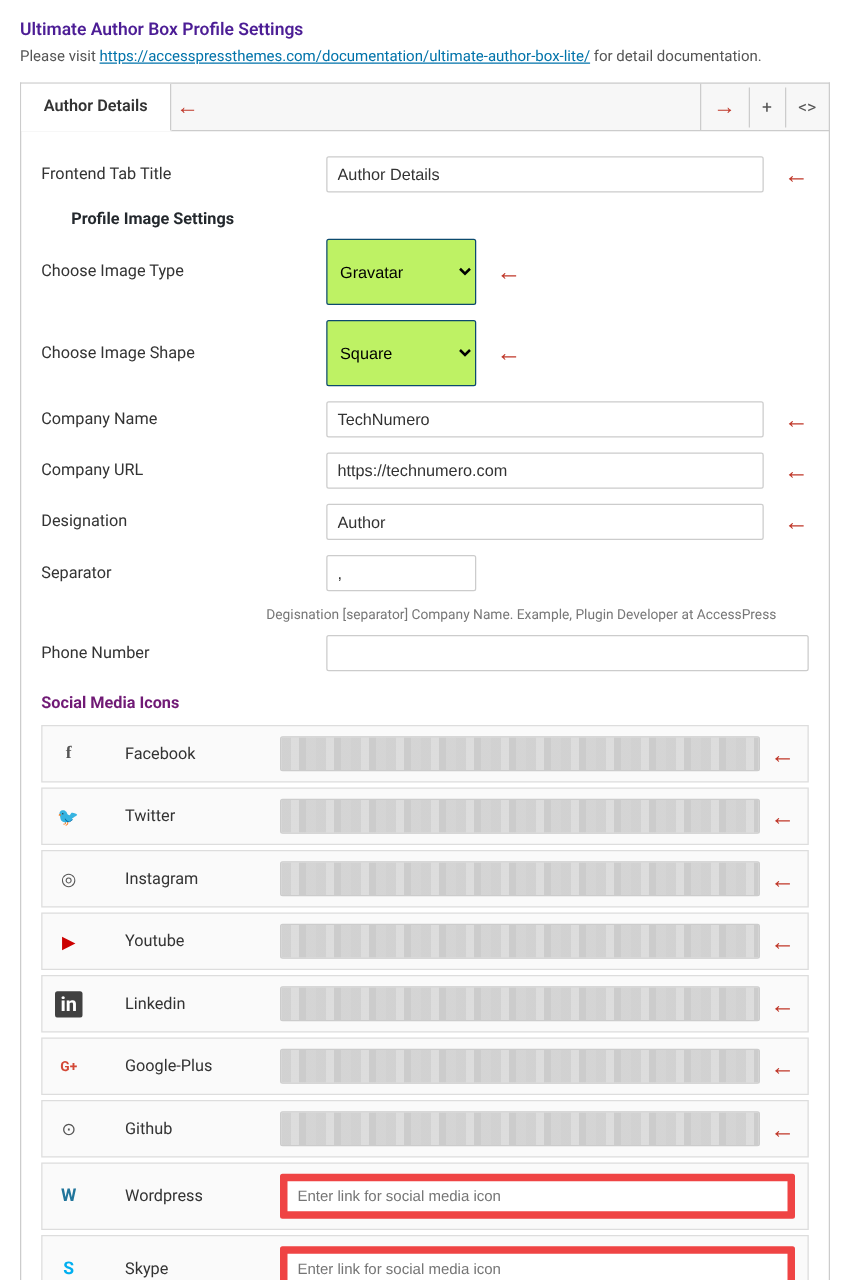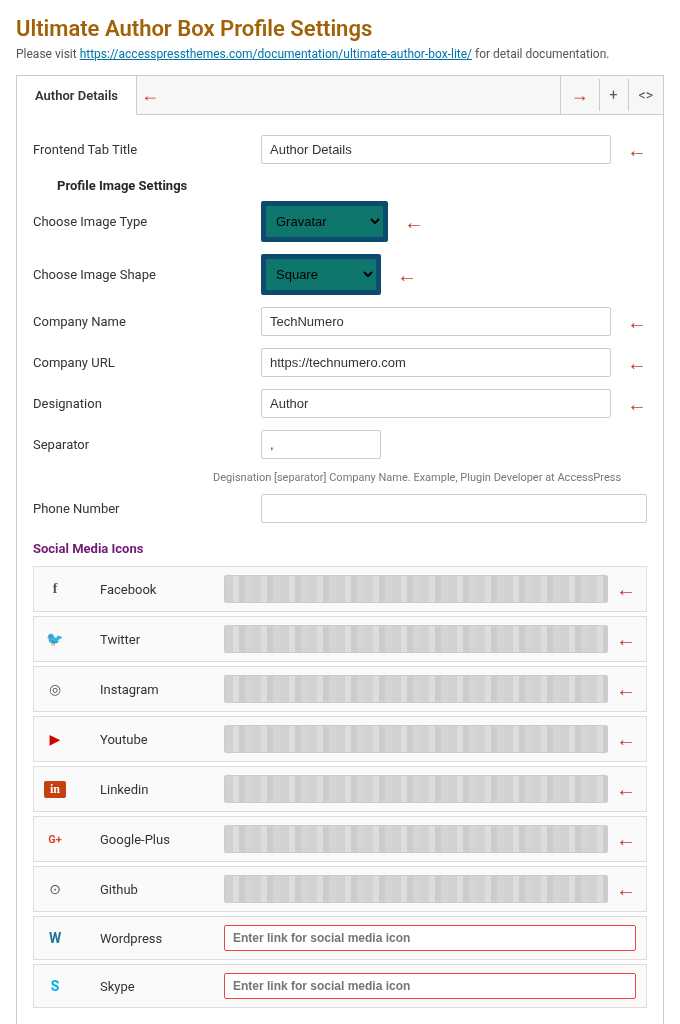--- a/index.html
+++ b/index.html
@@ -9,24 +9,24 @@
       background: #f1f1f1;
       color: #333;
     }
     .page-wrap {
       background: #fff;
       max-width: 680px;
       margin: 0 auto;
       padding: 16px;
     }
     .page-title {
-      font-size: 22px;
+      font-size: 14px;
       font-weight: 600;
       margin-bottom: 6px;
-      color: #a16207;
+      color: #4c1d95;
     }
     .doc-link {
       font-size: 12px;
       color: #555;
       margin-bottom: 14px;
       display: block;
     }
     .doc-link a {
       color: #0073aa;
     }
@@ -126,25 +126,25 @@
     .form-input {
       width: 100%;
       padding: 6px 8px;
       border: 1px solid #ccc;
       border-radius: 2px;
       font-size: 13px;
       color: #333;
       background: #fff;
     }
     .form-select {
-      padding: 7px 6px;
-      border: 5px solid #0c4a6e;
+      padding: 17px 6px;
+      border: 1px solid #0c4a6e;
       border-radius: 2px;
       font-size: 13px;
-      background: #0f766e;
+      background: #bef264;
       min-width: 120px;
     }
     .arrow-indicator {
       color: #c0392b;
       font-size: 20px;
       margin-left: 8px;
       flex-shrink: 0;
     }
     .hint-text {
       font-size: 11px;
@@ -180,26 +180,25 @@
       width: 130px;
       min-width: 130px;
       font-size: 13px;
       color: #333;
       padding-left: 6px;
       margin-left: 28px;
     }
     .social-input {
       flex: 1;
       padding: 5px 8px;
-      border: 1px solid #ef4444;
+      border: 6px solid #ef4444;
       border-radius: 2px;
       font-size: 12px;
       background: #fff;
       color: #bbb;
-      font-weight: bold;
     }
     .social-input.placeholder-style {
       color: #999;
     }
     .blurred-input {
       background: #e8e8e8;
       border: 1px solid #ccc;
       border-radius: 2px;
       flex: 1;
       height: 28px;
@@ -342,21 +341,21 @@
     </div>
 
     <div class="social-row">
       <span class="social-icon" style="color:#c00;">▶</span>
       <span class="social-label">Youtube</span>
       <div class="blurred-input"></div>
       <span class="arrow-indicator">←</span>
     </div>
 
     <div class="social-row">
-      <span class="social-icon" style="font-size:12px; font-weight:bold; background:#c2410c; color:#fff; border-radius:2px; padding:1px 3px;font-family:Liberation Serif, serif;">in</span>
+      <span class="social-icon" style="font-size:16px; font-weight:bold; background:#404040; color:#fff; border-radius:2px; padding:1px 3px;">in</span>
       <span class="social-label">Linkedin</span>
       <div class="blurred-input"></div>
       <span class="arrow-indicator">←</span>
     </div>
 
     <div class="social-row">
       <span class="social-icon" style="font-size:11px; font-weight:bold; color:#d34836;">G+</span>
       <span class="social-label">Google-Plus</span>
       <div class="blurred-input"></div>
       <span class="arrow-indicator">←</span>

